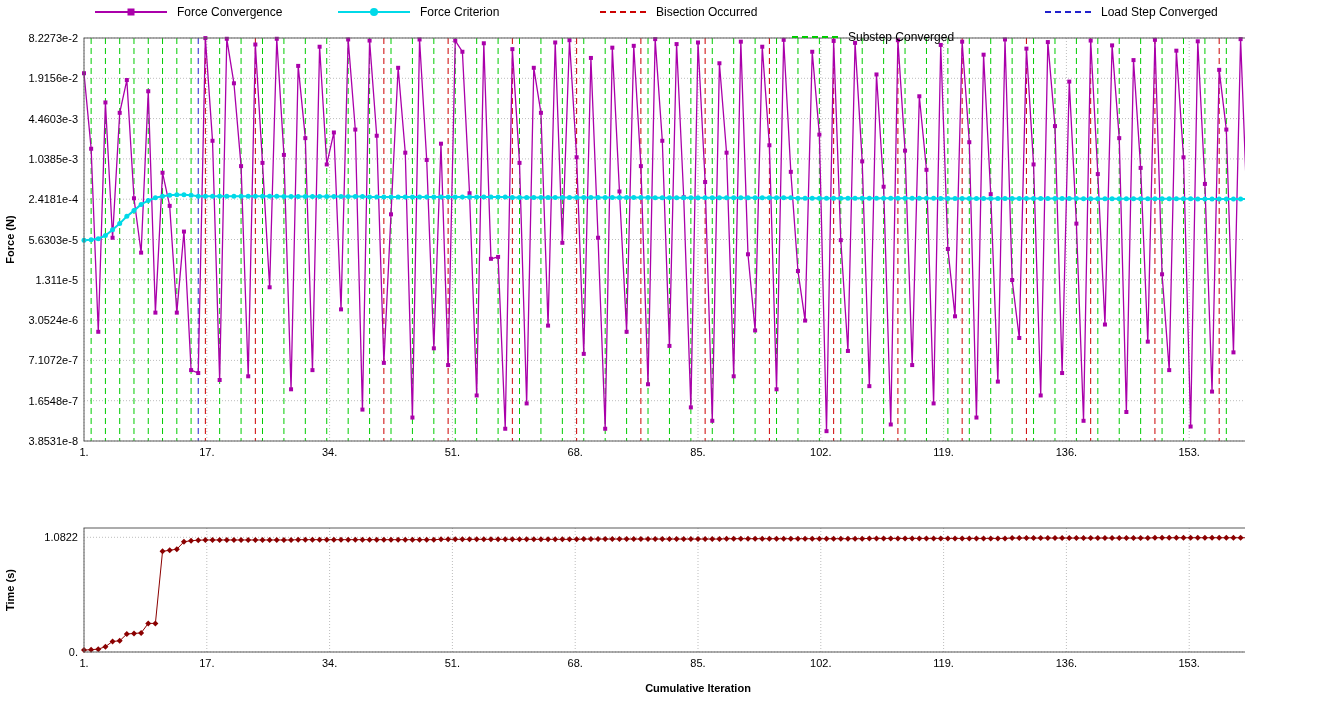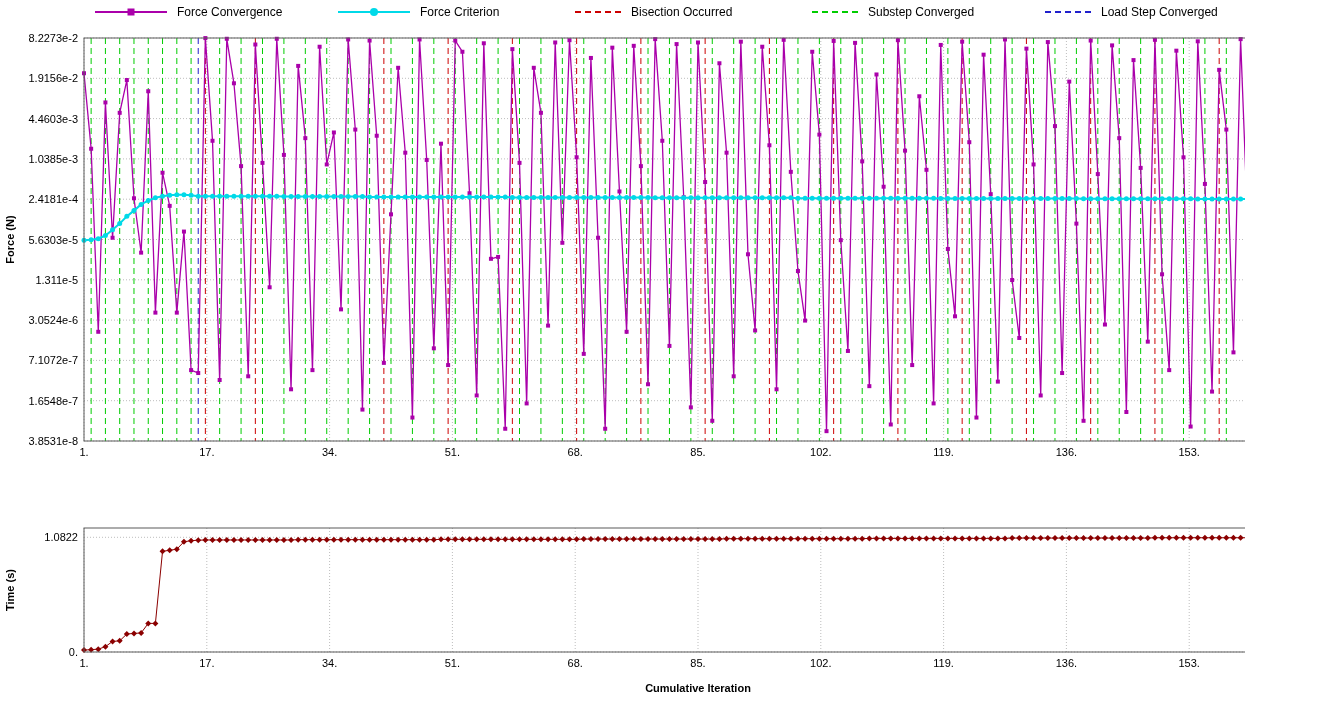--- a/index.html
+++ b/index.html
@@ -2,21 +2,21 @@
 <html><head>
 <meta charset="utf-8">
 <style>
   html,body{margin:0;padding:0;background:#ffffff;}
   body{width:1325px;height:701px;font-family:"Liberation Sans",sans-serif;}
   .canvas{position:relative;width:1245px;height:701px;background:#ffffff;overflow:hidden;}
   #charts-svg{position:absolute;top:0;left:0;}
   svg text{font-family:"Liberation Sans",sans-serif;}
   .legend{position:absolute;top:5px;left:0;width:100%;height:22px;z-index:2;}
   .legend-item{position:absolute;display:flex;align-items:center;font-size:12px;color:#000;white-space:nowrap;}
-  .li-0{left:95px;}.li-1{left:338px;}.li-2{left:575px;}.li-3{left:812px;}.li-4{left:1045px;text-align:right;}
+  .li-0{left:95px;}.li-1{left:338px;}.li-2{left:600px;}.li-3{left:792px;margin-top:25px;}.li-4{left:1045px;text-align:right;}
   .sample{position:relative;width:72px;height:12px;margin-right:10px;flex:0 0 auto;}
   .sample.short{width:46px;}
   .sample .line{position:absolute;left:0;top:5px;width:100%;border-top:2px solid;}
   .sample.dashed .line{border-top-width:2px;border-top-style:dashed;}
   .sample .mk{position:absolute;left:50%;top:50%;transform:translate(-50%,-50%);}
   .mk.square{width:7px;height:7px;background:currentColor;}
   .mk.circle{width:8px;height:8px;border-radius:50%;background:currentColor;}
   .c-fc{color:#AA00AA;}.c-crit{color:#00D9E8;}.c-bis{color:#CC0000;}.c-sub{color:#00CC00;}.c-ls{color:#2020CC;}
   .llabel{color:#000;}
 </style>

